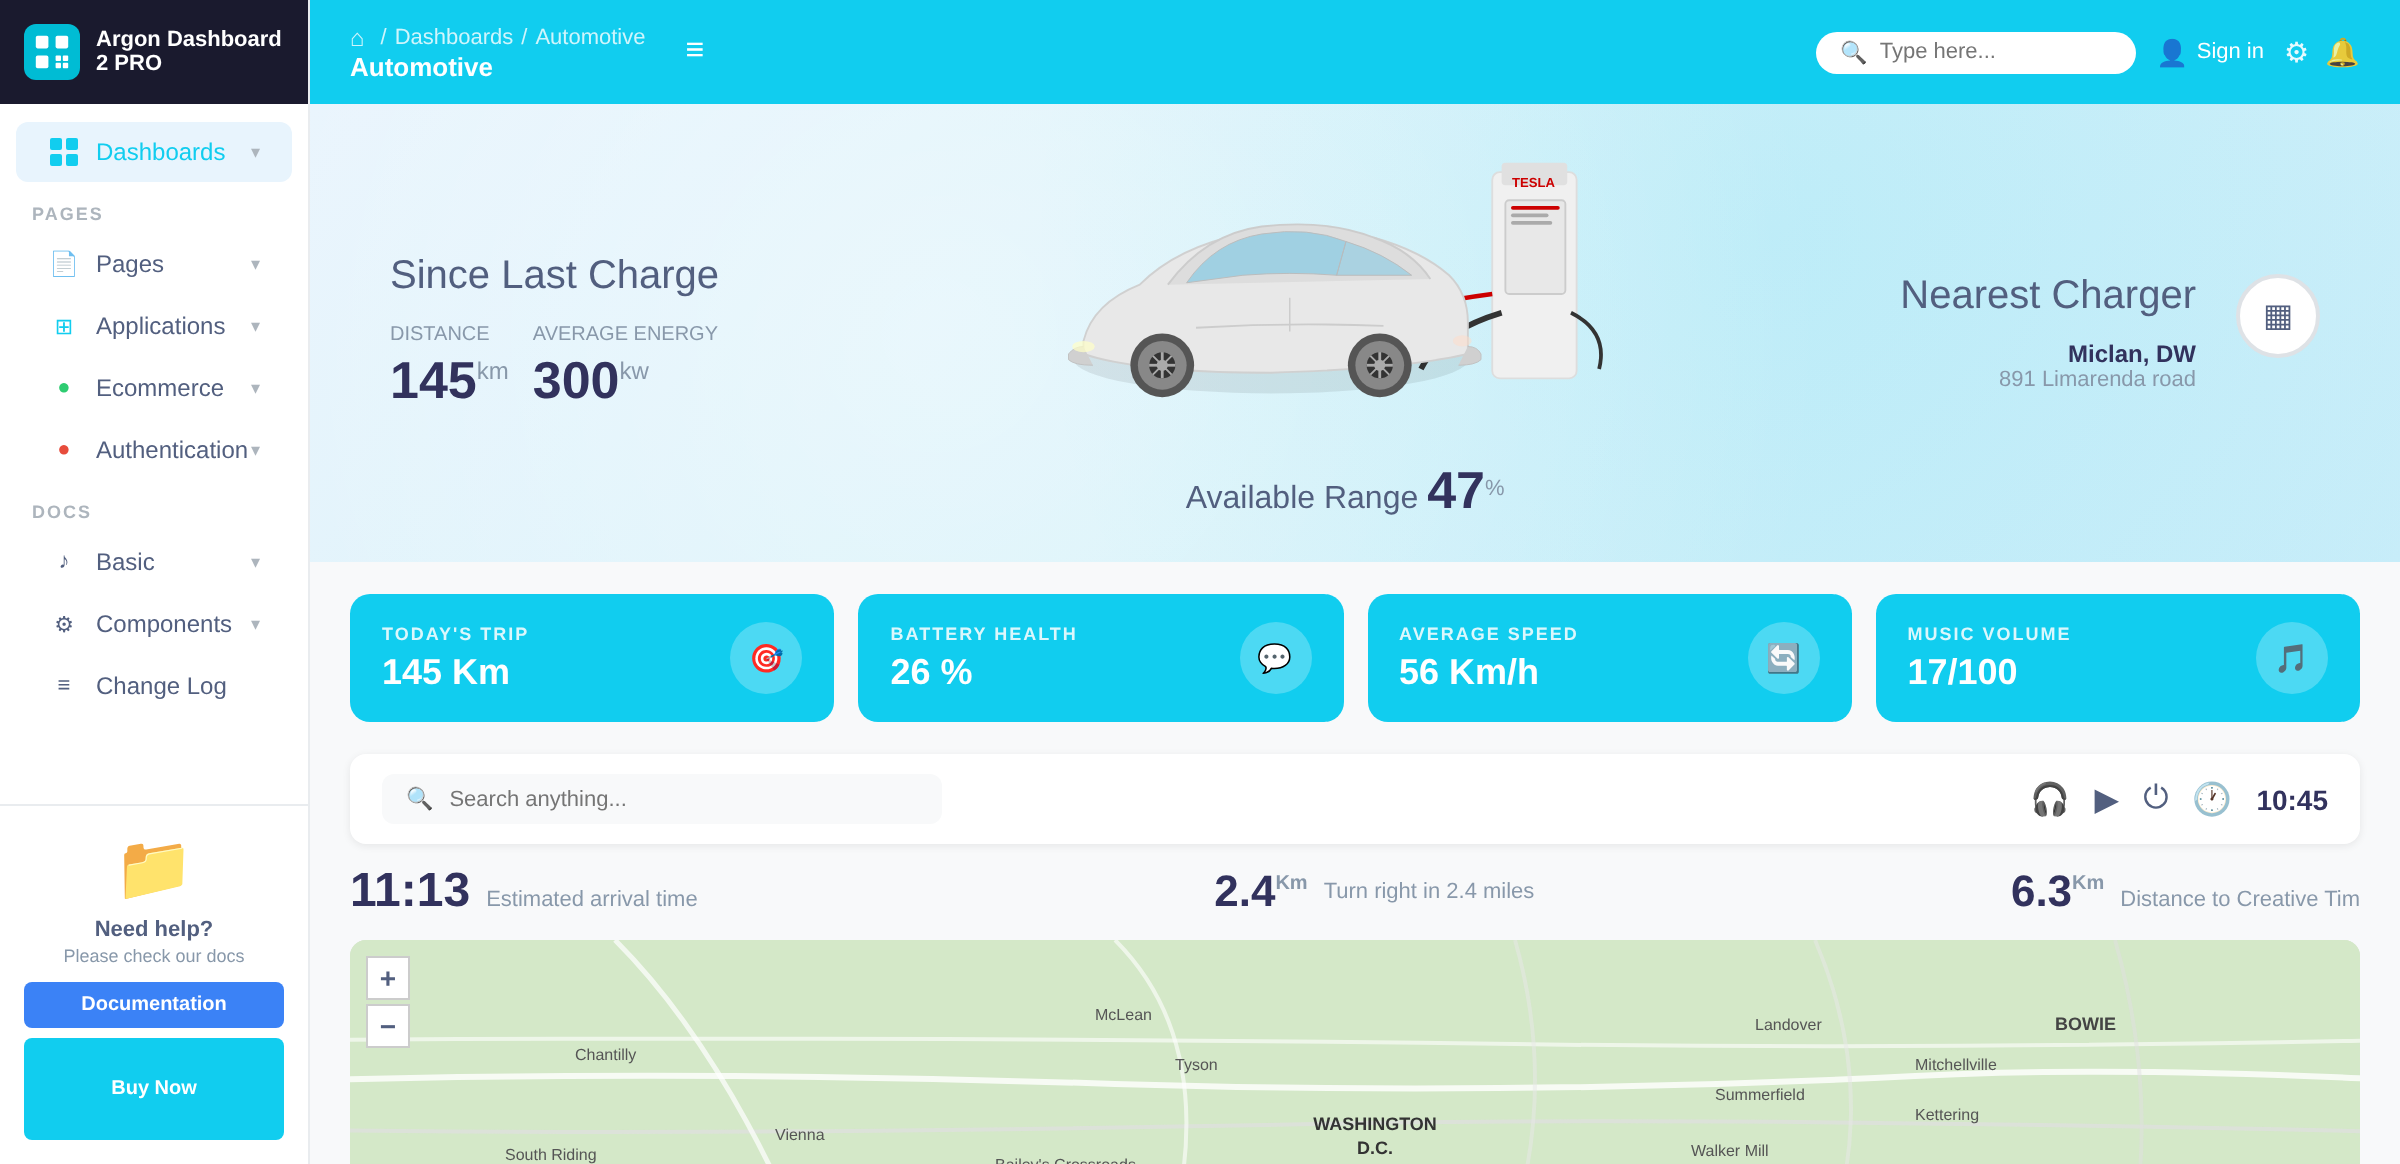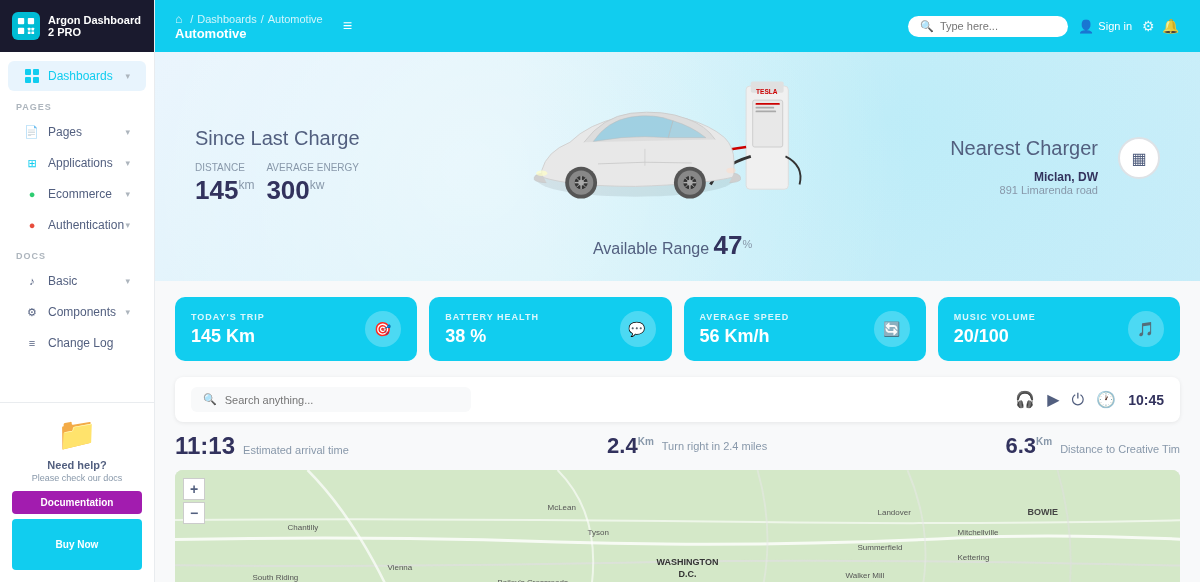--- a/index.html
+++ b/index.html
@@ -79,21 +79,21 @@
       font-size: 32px;
       margin-bottom: 6px;
       color: #11cdef;
     }
     .sidebar-bottom-title { font-size: 11px; font-weight: 700; color: #525f7f; margin-bottom: 2px; }
     .sidebar-bottom-sub { font-size: 9px; color: #8898aa; margin-bottom: 8px; }
     .btn-doc {
       display: block;
       width: 100%;
       padding: 6px;
-      background: #a21caf;
+      background: #3b82f6;
       color: #fff;
       font-size: 10px;
       font-weight: 600;
       border: none;
       border-radius: 4px;
       cursor: pointer;
       margin-bottom: 5px;
     }
     .btn-buy {
       display: block;
@@ -564,39 +564,39 @@
           <div class="stat-card-label">TODAY'S TRIP</div>
           <div class="stat-card-value">145 Km</div>
         </div>
         <div class="stat-card-icon-btn">
           <span>🎯</span>
         </div>
       </div>
       <div class="stat-card">
         <div class="stat-card-content">
           <div class="stat-card-label">BATTERY HEALTH</div>
-          <div class="stat-card-value">38 %</div>
+          <div class="stat-card-value">26 %</div>
         </div>
         <div class="stat-card-icon-btn">
           <span>💬</span>
         </div>
       </div>
       <div class="stat-card">
         <div class="stat-card-content">
           <div class="stat-card-label">AVERAGE SPEED</div>
           <div class="stat-card-value">56 Km/h</div>
         </div>
         <div class="stat-card-icon-btn">
           <span>🔄</span>
         </div>
       </div>
       <div class="stat-card">
         <div class="stat-card-content">
           <div class="stat-card-label">MUSIC VOLUME</div>
-          <div class="stat-card-value">20/100</div>
+          <div class="stat-card-value">17/100</div>
         </div>
         <div class="stat-card-icon-btn">
           <span>🎵</span>
         </div>
       </div>
     </div>
 
     <div class="info-bar">
       <div class="info-bar-search">
         <span style="color:#adb5bd; font-size:11px;">🔍</span>

